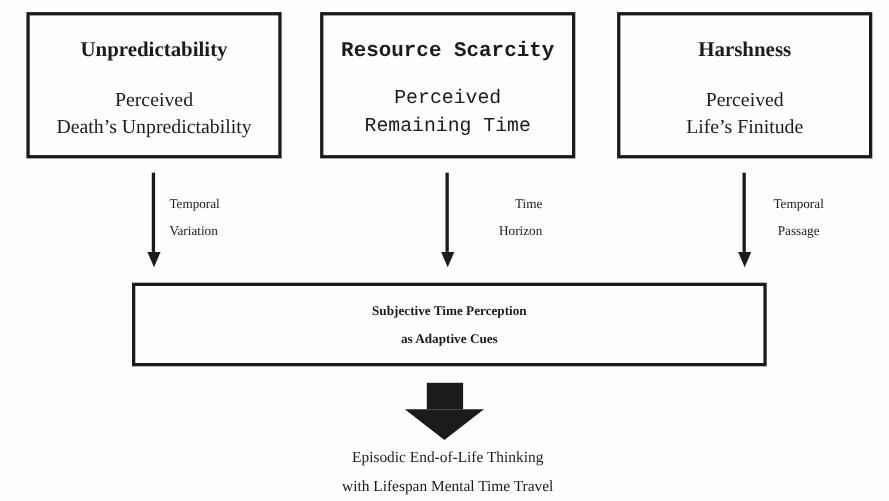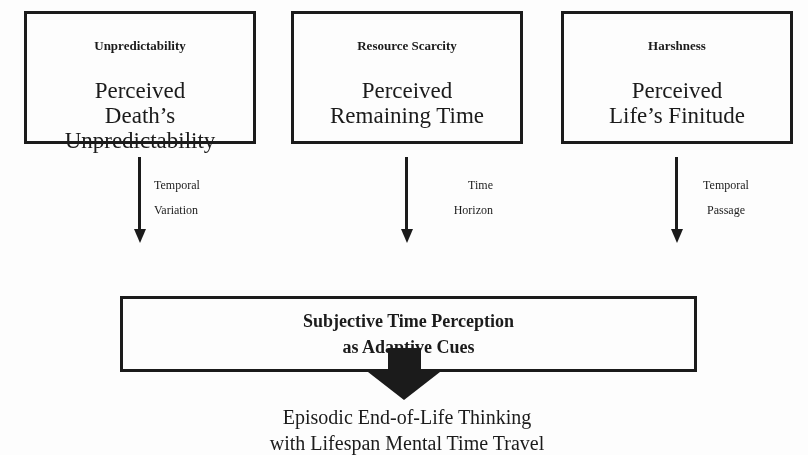--- a/index.html
+++ b/index.html
@@ -15,24 +15,24 @@
   }
   .diagram { position:absolute; inset:0; }
 
   
   .tbox {
     position:absolute; top:11px; height:133px; width:232px;
     border:3px solid var(--ink);
     background: var(--background);
     text-align:center;
   }
-  .tbox-title { margin-top:21px; font-weight:bold; font-size:13px; line-height:22px; }
-  .tbox-sub   { margin-top:21px; font-size:23px; line-height:25px; white-space:pre-line; }
+  .tbox-title { margin-top:21px; font-weight:bold; font-size:19px; line-height:22px; }
+  .tbox-sub   { margin-top:21px; font-size:18px; line-height:25px; white-space:pre-line; }
   #tbox-0 { left:24px;  }
-  #tbox-1 { left:291px; }
+  #tbox-1 { left:291px;font-family:Liberation Mono, monospace; }
   #tbox-2 { left:561px; }
 
   
   .down-arrow { position:absolute; top:157px; width:13px; }
   .down-arrow .shaft { width:3px; height:72px; background:var(--ink); margin:0 auto; }
   .down-arrow .head  {
     width:0; height:0; margin:0 auto;
     border-left:6.5px solid transparent;
     border-right:6.5px solid transparent;
     border-top:14px solid var(--ink);
@@ -46,39 +46,38 @@
   #alabel-0 { left:154px; text-align:left; }
   #alabel-1 { left:413px; width:80px;  text-align:right; }
   #alabel-2 { left:676px; width:100px; text-align:center; }
 
   
   .central-box {
     position:absolute; left:120px; top:257px; width:577px; height:76px;
     border:3px solid var(--ink);
     background: var(--background);
     display:flex; align-items:center; justify-content:center;
-    text-align:center; font-weight:bold; font-size:18px; line-height:26px;
+    text-align:center; font-weight:bold; font-size:12px; line-height:26px;
     white-space:pre-line;
-    margin-top:39px;
   }
 
   
   .block-arrow { position:absolute; left:368px; top:348px; width:72px; }
   .block-arrow .stem { width:33px; height:24px; background:var(--ink); margin:0 auto; }
   .block-arrow .tip  {
     width:0; height:0; margin:0 auto;
     border-left:36px solid transparent;
     border-right:36px solid transparent;
     border-top:28px solid var(--ink);
   }
 
   
   .outcome {
     position:absolute; left:207px; top:404px; width:400px;
-    text-align:center; font-size:20px; line-height:26px;
+    text-align:center; font-size:14px; line-height:26px;
     white-space:pre-line;
   }
 </style>
 </head>
 <body>
 
 <div class="diagram">
 
   <div class="tbox" id="tbox-0">
     <div class="tbox-title">Unpredictability</div>

